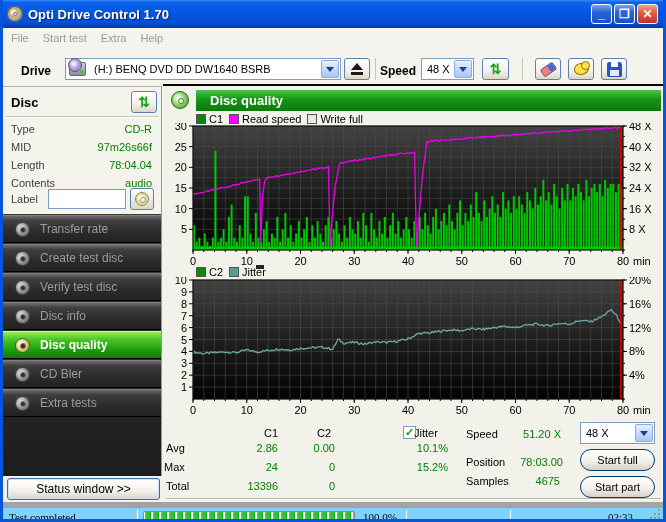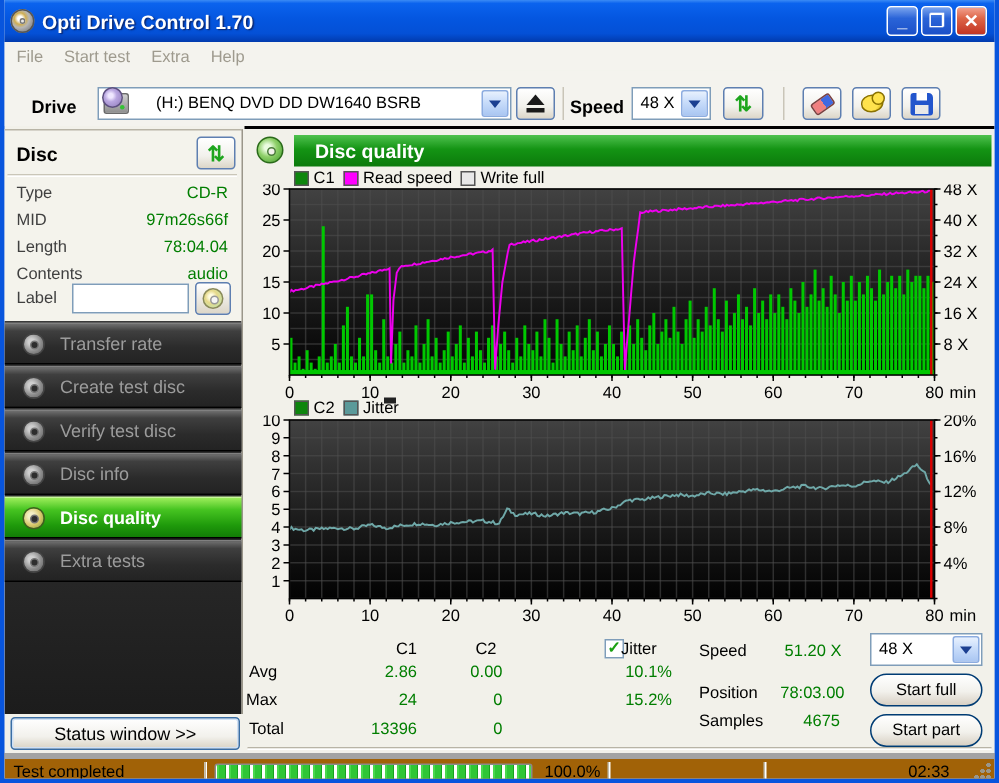--- a/index.html
+++ b/index.html
@@ -27,21 +27,21 @@
   #toolbar { position:absolute; left:0; top:47px; width:660px; height:37px; background:#f4f3ee; }
   #panel-top-border { position:absolute; left:160px; top:84px; width:500px; height:2px; background:#000; }
   .lbl { font-weight:bold; font-size:12px; color:#000; }
   #drive-label { position:absolute; left:18px; top:64px; }
   .combo { position:absolute; height:22px; background:#fff; border:1px solid #7f9db9; display:flex; align-items:center; font-size:11px; }
   .combo .arrow-btn { position:absolute; right:1px; top:1px; bottom:1px; width:18px;
     background:linear-gradient(180deg,#e8f1fe 0%,#c8dcfa 45%,#a9c6f2 100%); border:1px solid #8cace0; border-radius:2px;
     display:flex; align-items:center; justify-content:center; }
   .chev { width:0; height:0; border-left:4px solid transparent; border-right:4px solid transparent; border-top:5px solid #1b3f91; }
   #drive-combo { left:62px; top:58px; width:276px; }
-  #drive-combo .txt { margin-left:18px; white-space:nowrap;text-align:right; }
+  #drive-combo .txt { margin-left:8px; white-space:nowrap;text-align:right; }
   #drive-icon { width:17px; height:14px; margin-left:3px; position:relative; flex:none;
     background:linear-gradient(180deg,#cfcfcf,#8f8f8f); border:1px solid #6a6a6a; border-radius:2px; }
   #drive-icon::before { content:""; position:absolute; left:-2px; top:-5px; width:12px; height:12px; border-radius:50%;
     background:radial-gradient(circle at 40% 40%, #efe7ff 0 15%, #b9a6e0 40%, #8f7bb8 100%); border:1px solid #5d4f80; }
   #drive-icon::after { content:""; position:absolute; right:2px; bottom:2px; width:3px; height:3px; border-radius:50%; background:#35c235; }
   .xp-btn { position:absolute; border:1px solid #5e7fb1; border-radius:3px;
     background:linear-gradient(180deg,#ffffff 0%,#f2f1ec 60%,#dcd6c8 100%); display:flex; align-items:center; justify-content:center; }
   #eject-btn { left:341px; top:58px; width:26px; height:22px; flex-direction:column; }
   #eject-btn .tri { width:0; height:0; border-left:6px solid transparent; border-right:6px solid transparent; border-bottom:7px solid #1a1a1a; }
   #eject-btn .bar { width:12px; height:3px; background:#1a1a1a; margin-top:2px; }
@@ -110,21 +110,21 @@
   .stat.green { color:#007e00; }
   .r { text-align:right; }
   #jitter-check { position:absolute; width:13px; height:13px; border:1px solid #7f9db9; background:#fff; font-size:11px; line-height:11px;
      text-align:center; color:#1ba012; font-weight:bold; }
   #stats-rule { position:absolute; left:2px; top:412px; width:496px; height:2px; border-top:1px solid #b8b4a6; border-bottom:1px solid #fff; }
   .ctl-btn { position:absolute; left:417px; width:75px; height:22px; border:1px solid #003c74; border-radius:11px; font-size:11px; color:#000;
      background:linear-gradient(180deg,#ffffff 0%,#f2f1ec 55%,#d8d0c4 100%); display:flex; align-items:center; justify-content:center; }
   #ctl-combo { left:417px; top:336px; width:75px; }
   #ctl-combo .txt { margin-left:5px; }
   
-  #statusbar { position:absolute; left:0; top:502px; width:660px; height:20px; background:#a16207; border-top:4px solid #a3a3a3; font-size:11px; color:#000; }
+  #statusbar { position:absolute; left:0; top:502px; width:660px; height:20px; background:#7dd3fc; border-top:6px solid #a3a3a3; font-size:11px; color:#000;font-family:Liberation Serif, serif; }
   #sb-status { position:absolute; left:6px; top:3px; }
   .sb-sep { position:absolute; top:2px; width:2px; height:15px; border-left:1px solid #c2beb0; border-right:1px solid #fff; }
   #sb-progress { position:absolute; left:140px; top:3px; width:212px; height:13px; border:1px solid #8a8a8a; border-radius:2px; background:#fff; overflow:hidden; }
   #sb-progress-fill { height:100%; width:100%;
      background:repeating-linear-gradient(90deg,#ffffff 0 1px,#49d84d 1px 2px,#2fc636 2px 6px,#18a21f 6px 7px,#ffffff 7px 8px); }
   #sb-percent { position:absolute; left:360px; top:3px; }
   #sb-time { position:absolute; right:30px; top:3px; }
   #sb-grip { position:absolute; right:2px; bottom:2px; width:12px; height:12px;
      background:radial-gradient(circle 1.5px at 10px 10px,#9a968a 99%,transparent), radial-gradient(circle 1.5px at 6px 10px,#9a968a 99%,transparent),
        radial-gradient(circle 1.5px at 10px 6px,#9a968a 99%,transparent), radial-gradient(circle 1.5px at 2px 10px,#9a968a 99%,transparent),
@@ -222,20 +222,24 @@
         <span class="cd-ic"></span>
         <span>Verify test disc</span>
       </div>
       <div class="side-btn">
         <span class="cd-ic"></span>
         <span>Disc info</span>
       </div>
       <div class="side-btn active">
         <span class="cd-ic"></span>
         <span>Disc quality</span>
+      </div>
+      <div class="side-btn">
+        <span class="cd-ic"></span>
+        <span>CD Bler</span>
       </div>
       <div class="side-btn">
         <span class="cd-ic"></span>
         <span>Extra tests</span>
       </div>
     </div>
   <div id="status-window-btn">Status window &gt;&gt;</div>
 
   <div id="chart-panel">
     <div id="dq-icon"></div>

